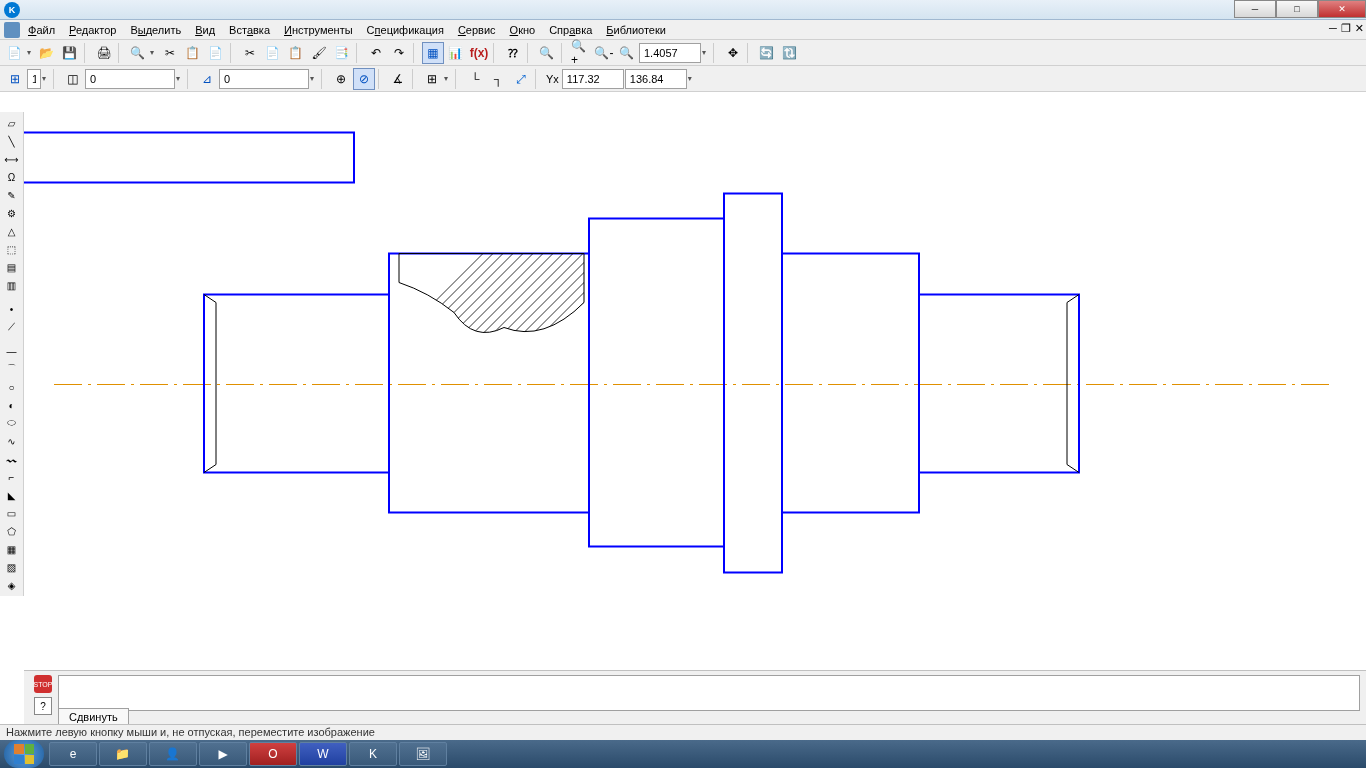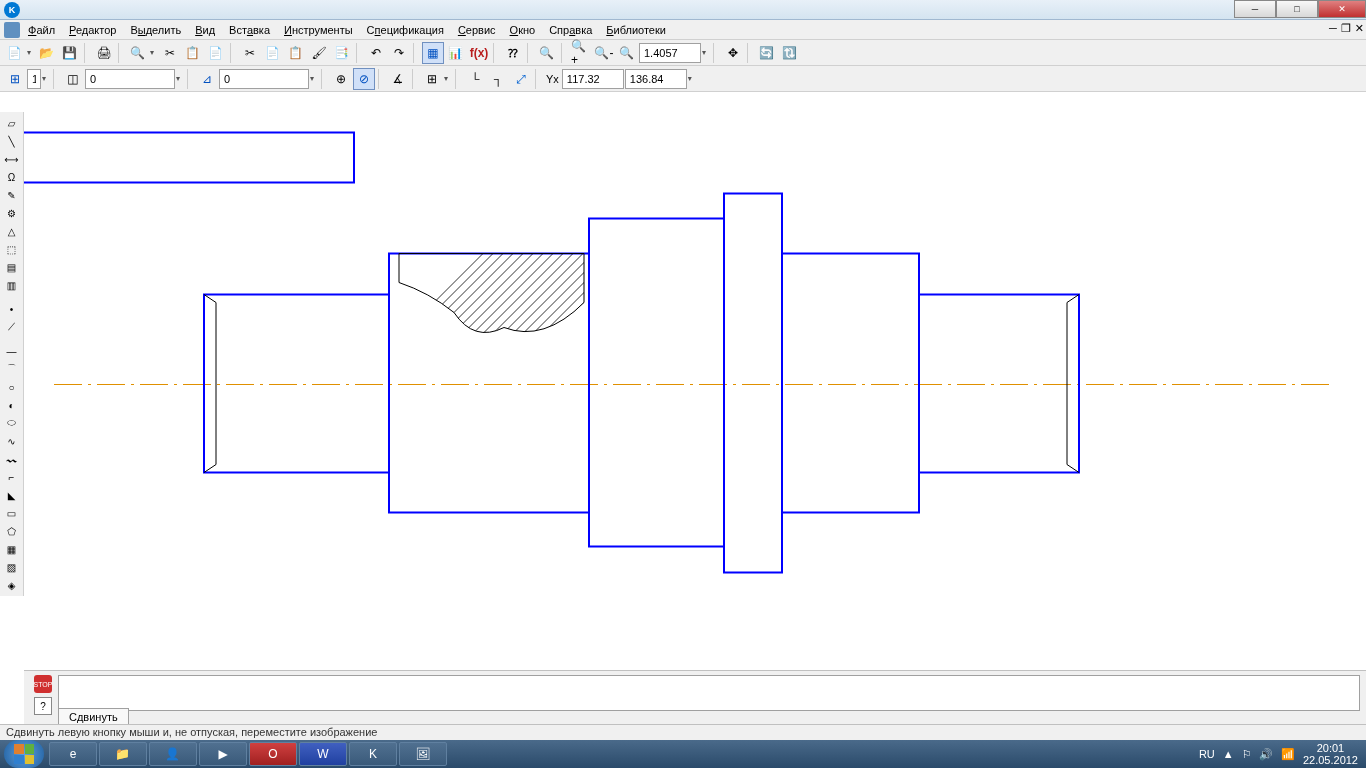--- a/index.html
+++ b/index.html
@@ -251,44 +251,33 @@
 </div>
 
 <div class="cmdpanel">
   <div class="stopbtn">STOP</div>
   <div class="helpbtn">?</div>
   <div class="cmdinput"></div>
   <div class="cmdtab">Сдвинуть</div>
 </div>
 
 <div class="statusbar">
-  <span>Сдвинуть левую кнопку мыши и, не отпуская, переместите изображение</span>
+  <span>Нажмите левую кнопку мыши и, не отпуская, переместите изображение</span>
 </div>
 
 <div class="taskbar">
   <div class="startbtn">
     <div class="startorb">
         <div></div>
         <div></div>
         <div></div>
         <div></div>
       </div>
   </div>
   <div class="taskbtn">e</div>
   <div class="taskbtn">📁</div>
   <div class="taskbtn">👤</div>
   <div class="taskbtn">▶</div>
   <div class="taskbtn" style="background:linear-gradient(#d04040,#a02020)">O</div>
   <div class="taskbtn" style="background:linear-gradient(#4060c0,#2040a0)">W</div>
   <div class="taskbtn">K</div>
   <div class="taskbtn">🖼</div>
-  <div class="tray">
-    <span>RU</span>
-    <span>▲</span>
-    <span>⚐</span>
-    <span>🔊</span>
-    <span>📶</span>
-    <div class="clock">
-      <div>20:01</div>
-      <div>22.05.2012</div>
-    </div>
-  </div>
 </div>
 
 </body></html>

